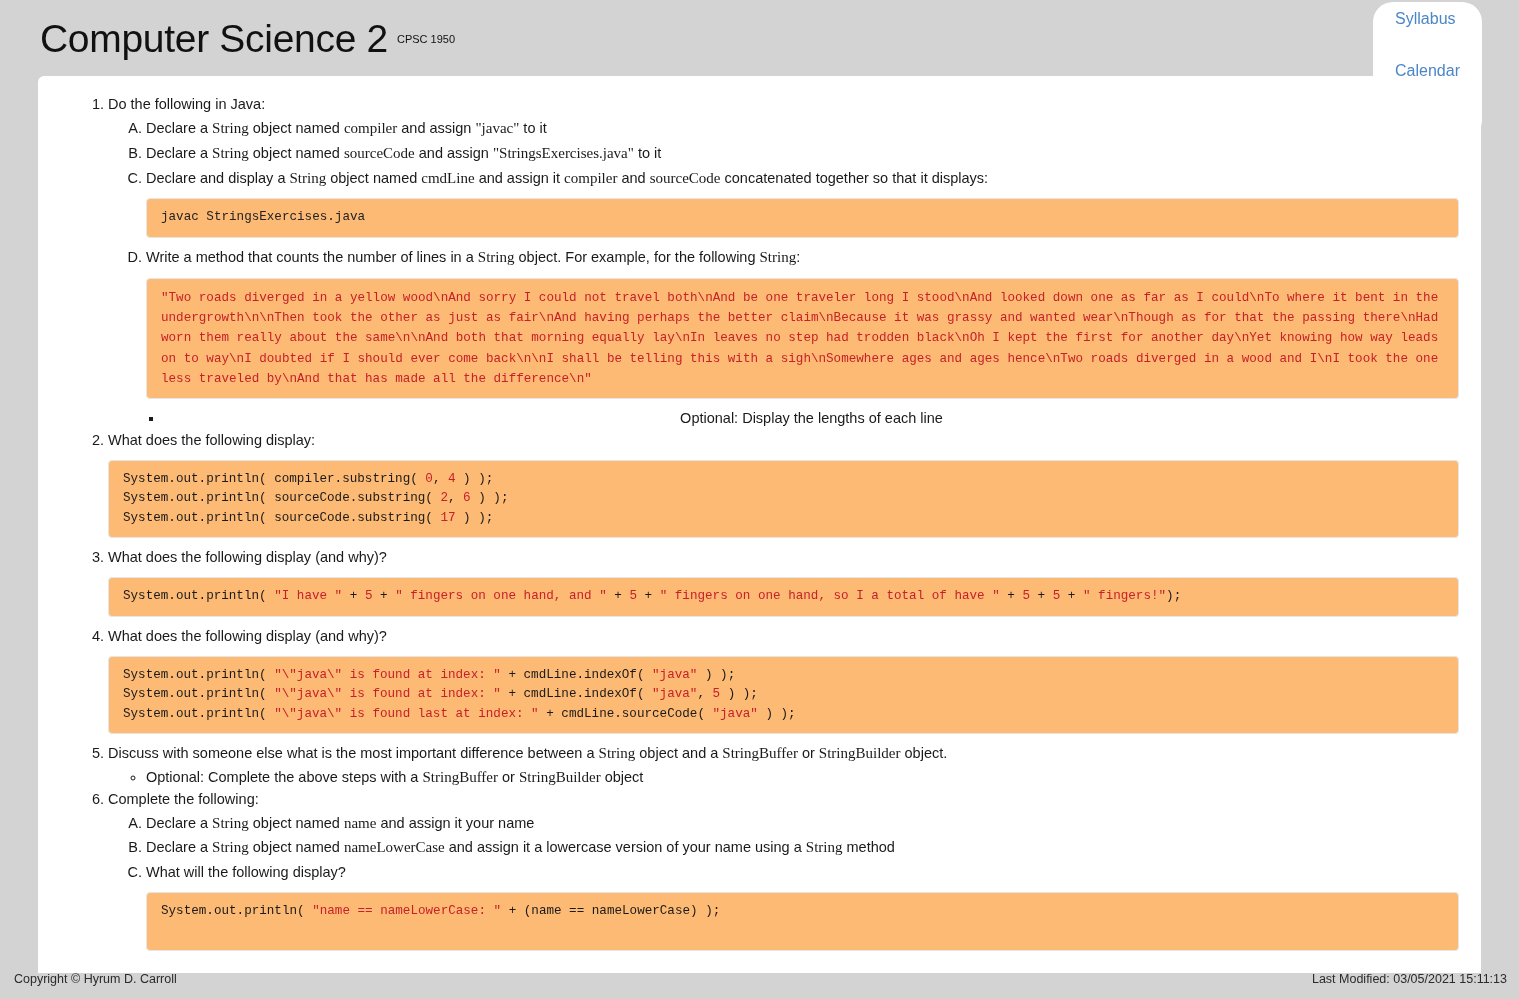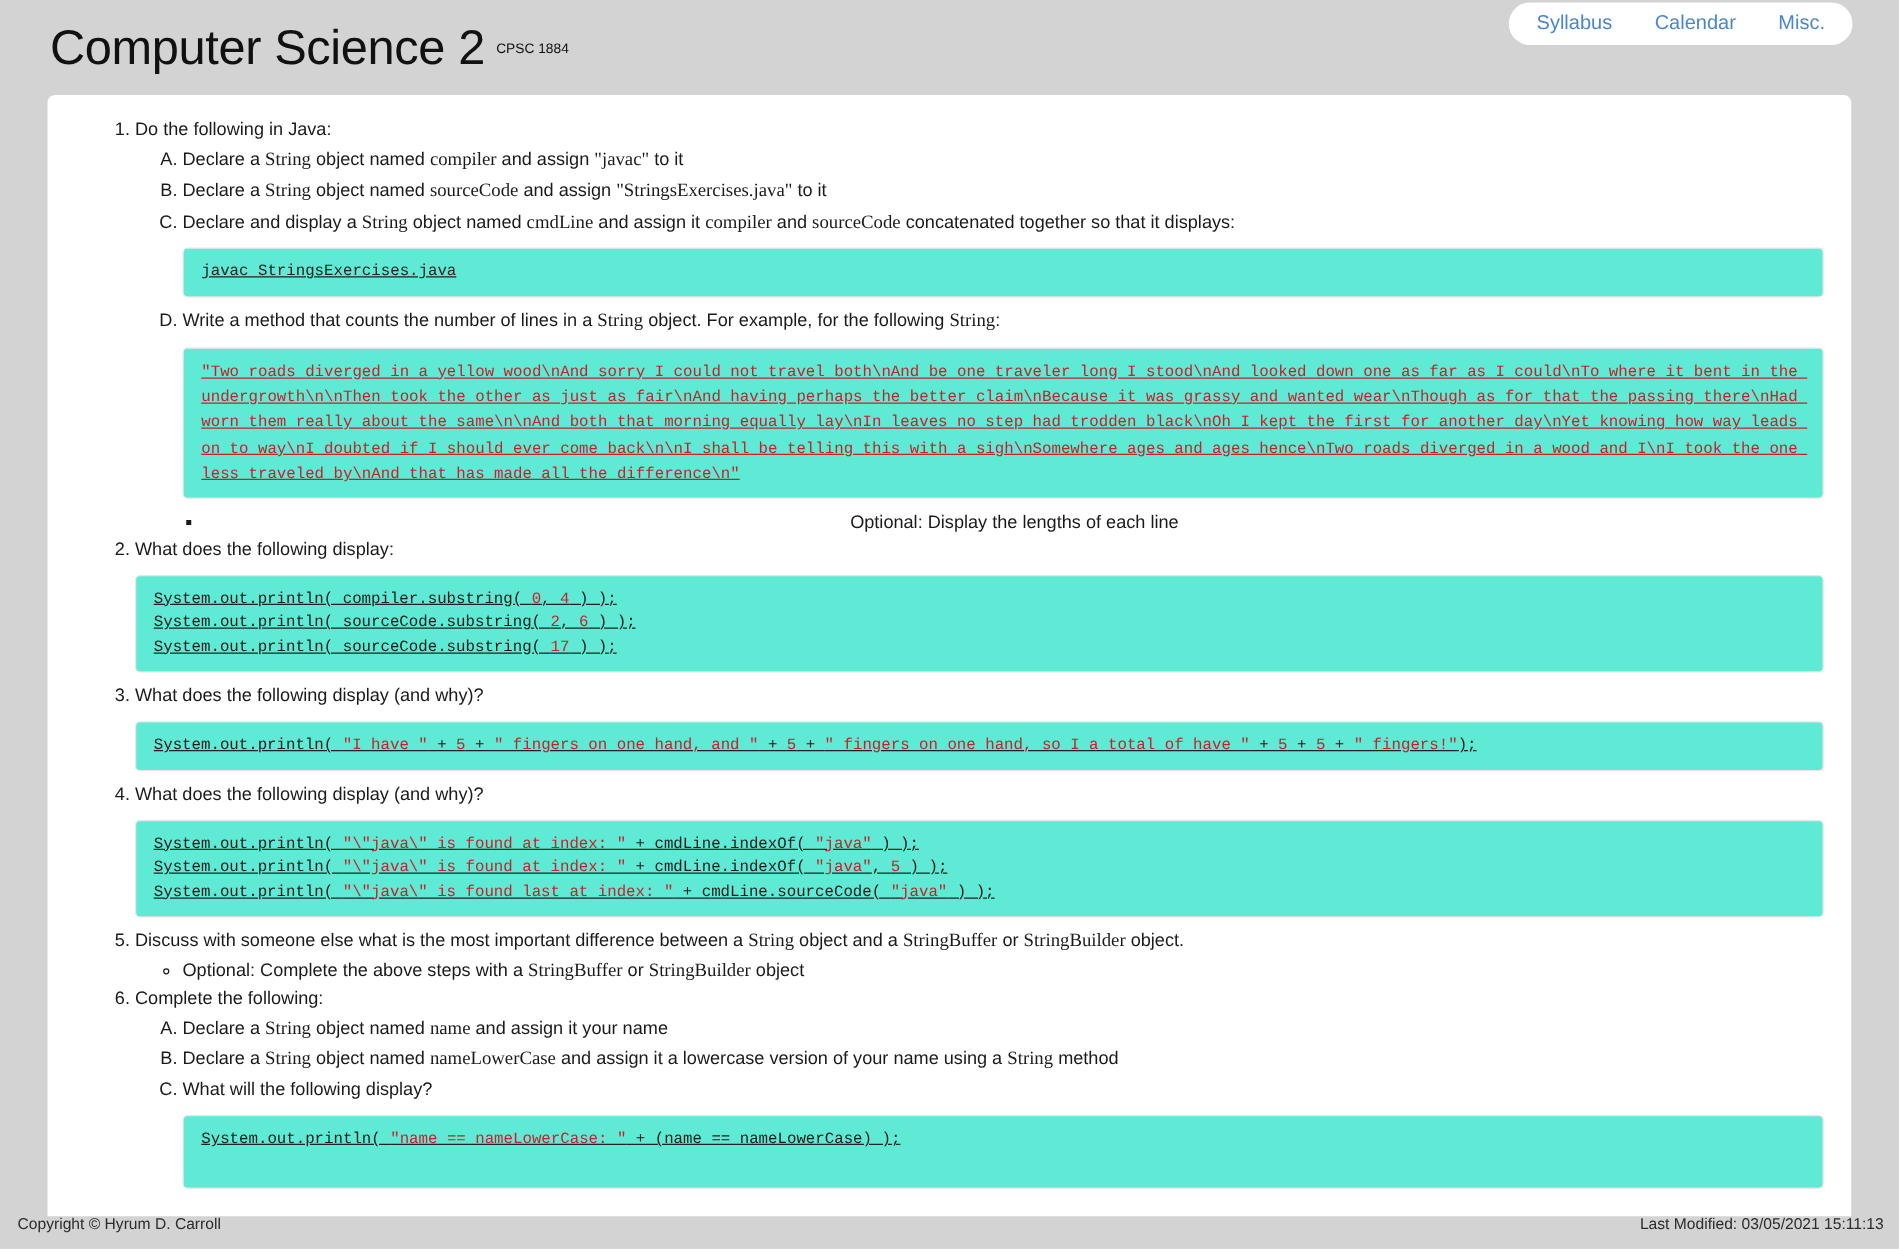--- a/index.html
+++ b/index.html
@@ -39,20 +39,21 @@
   .nav-pill {
     position: absolute;
     right: 37px;
     top: 2px;
     background: #ffffff;
     border-radius: 20px;
     padding: 8px 22px;
     display: flex;
     gap: 34px;
     box-shadow: 0 0 0 rgba(0,0,0,0);
+    flex-direction: column;
   }
   .nav-link {
     color: #4a86c8;
     font-size: 16px;
     text-decoration: none;
     cursor: pointer;
     white-space: nowrap;
   }
 
   
@@ -122,33 +123,32 @@
   ul.square > li, ul.circle > li { margin-top: 2px; }
 
   code, .mono {
     font-family: Liberation Serif, serif;
     font-size: 15px;
     color: #1a1a1a;
   }
 
   
   .codeblock {
-    background: #5eead4;
+    background: #fdba74;
     border: 1px solid #e6e6e6;
     border-radius: 4px;
     padding: 9px 14px;
     margin: 9px 0 9px 0;
     font-family: "Liberation Mono", "DejaVu Sans Mono", monospace;
     font-size: 12.6px;
     line-height: 1.55;
     color: #222;
     white-space: pre-wrap;
     word-break: break-word;
     overflow-wrap: anywhere;
-    text-decoration: underline;
   }
   .codeblock.wrapped {
     color: #c7202a;
     line-height: 1.62;
   }
   .str  { color: #c7202a; }
   .num  { color: #c7202a; }
   .plain { color: #1a1a1a; }
 
   .note-line { padding-left: 56px; margin-top: 8px; font-size: 14.5px; }
@@ -164,21 +164,21 @@
     padding: 0 12px 0 14px;
     font-size: 12.5px;
     color: #2b2b2b;
   }
 </style>
 </head>
 <body>
 
 <div class="header">
   <h1 class="site-title">Computer Science 2</h1>
-  <span class="site-subtitle">CPSC 1884</span>
+  <span class="site-subtitle">CPSC 1950</span>
 
   <div class="nav-pill">
     <a class="nav-link">Syllabus</a>
     <a class="nav-link">Calendar</a>
     <a class="nav-link">Misc.</a>
   </div>
 </div>
 
 <div class="card">
 

